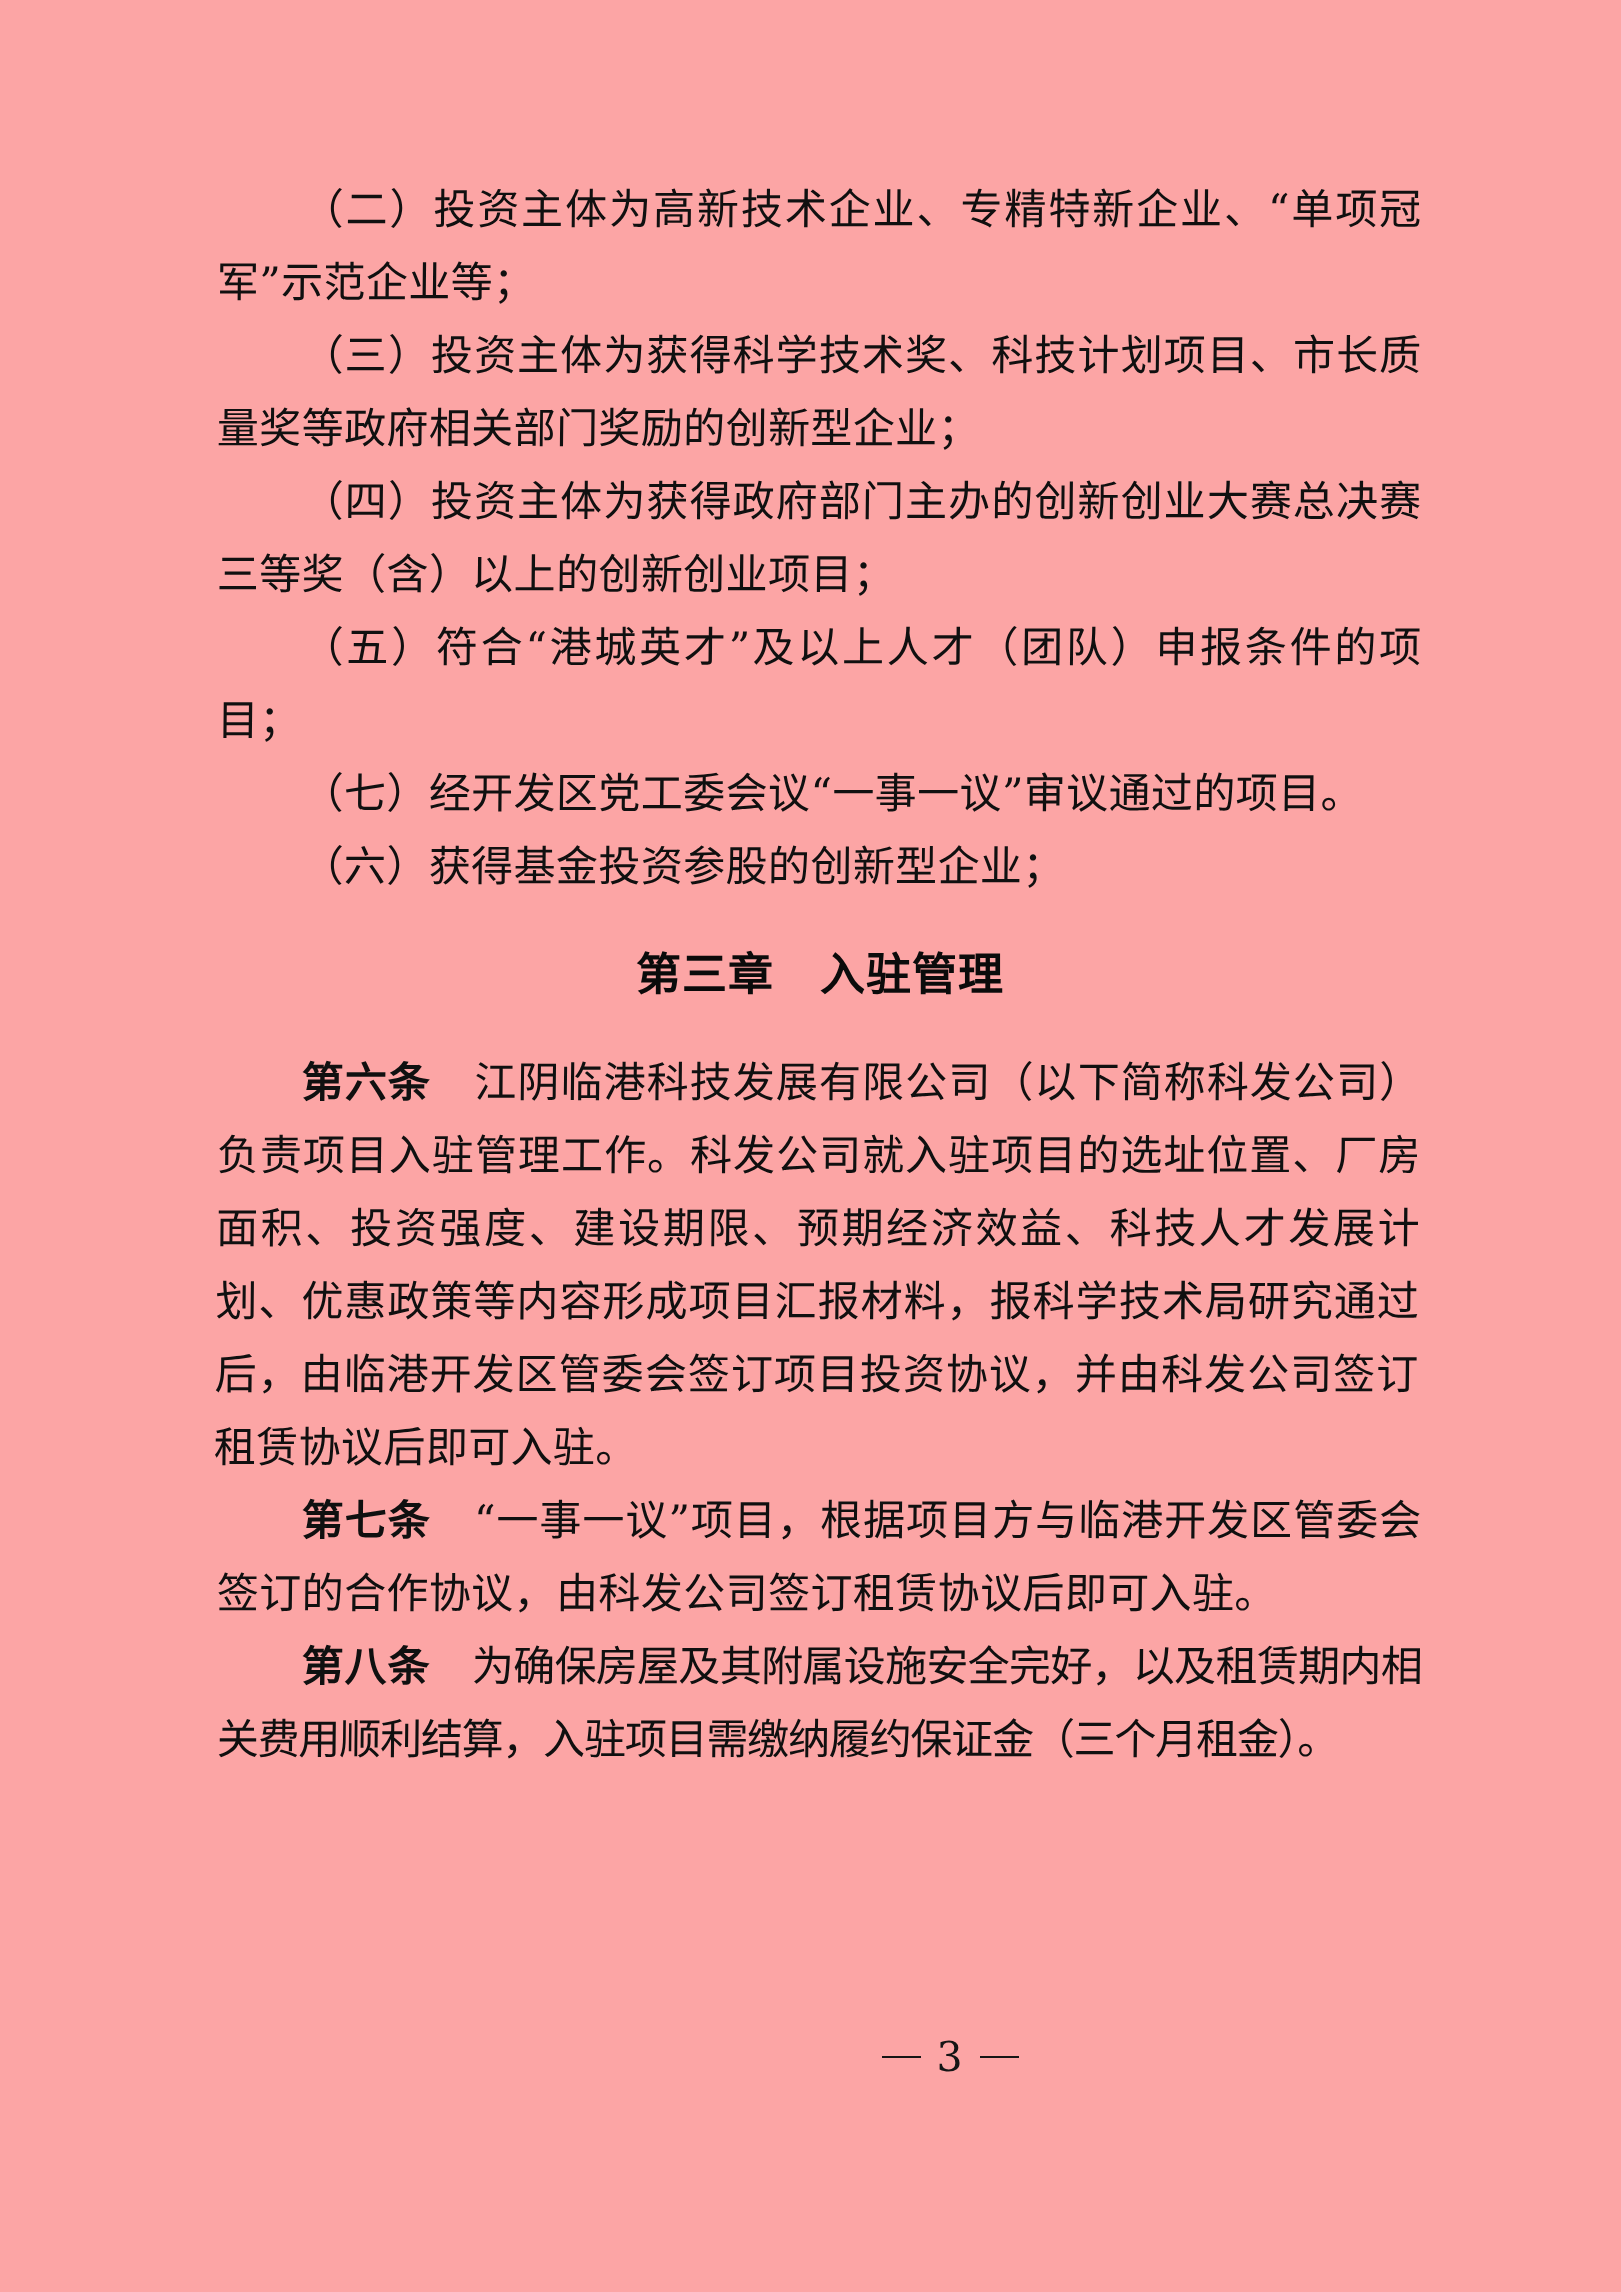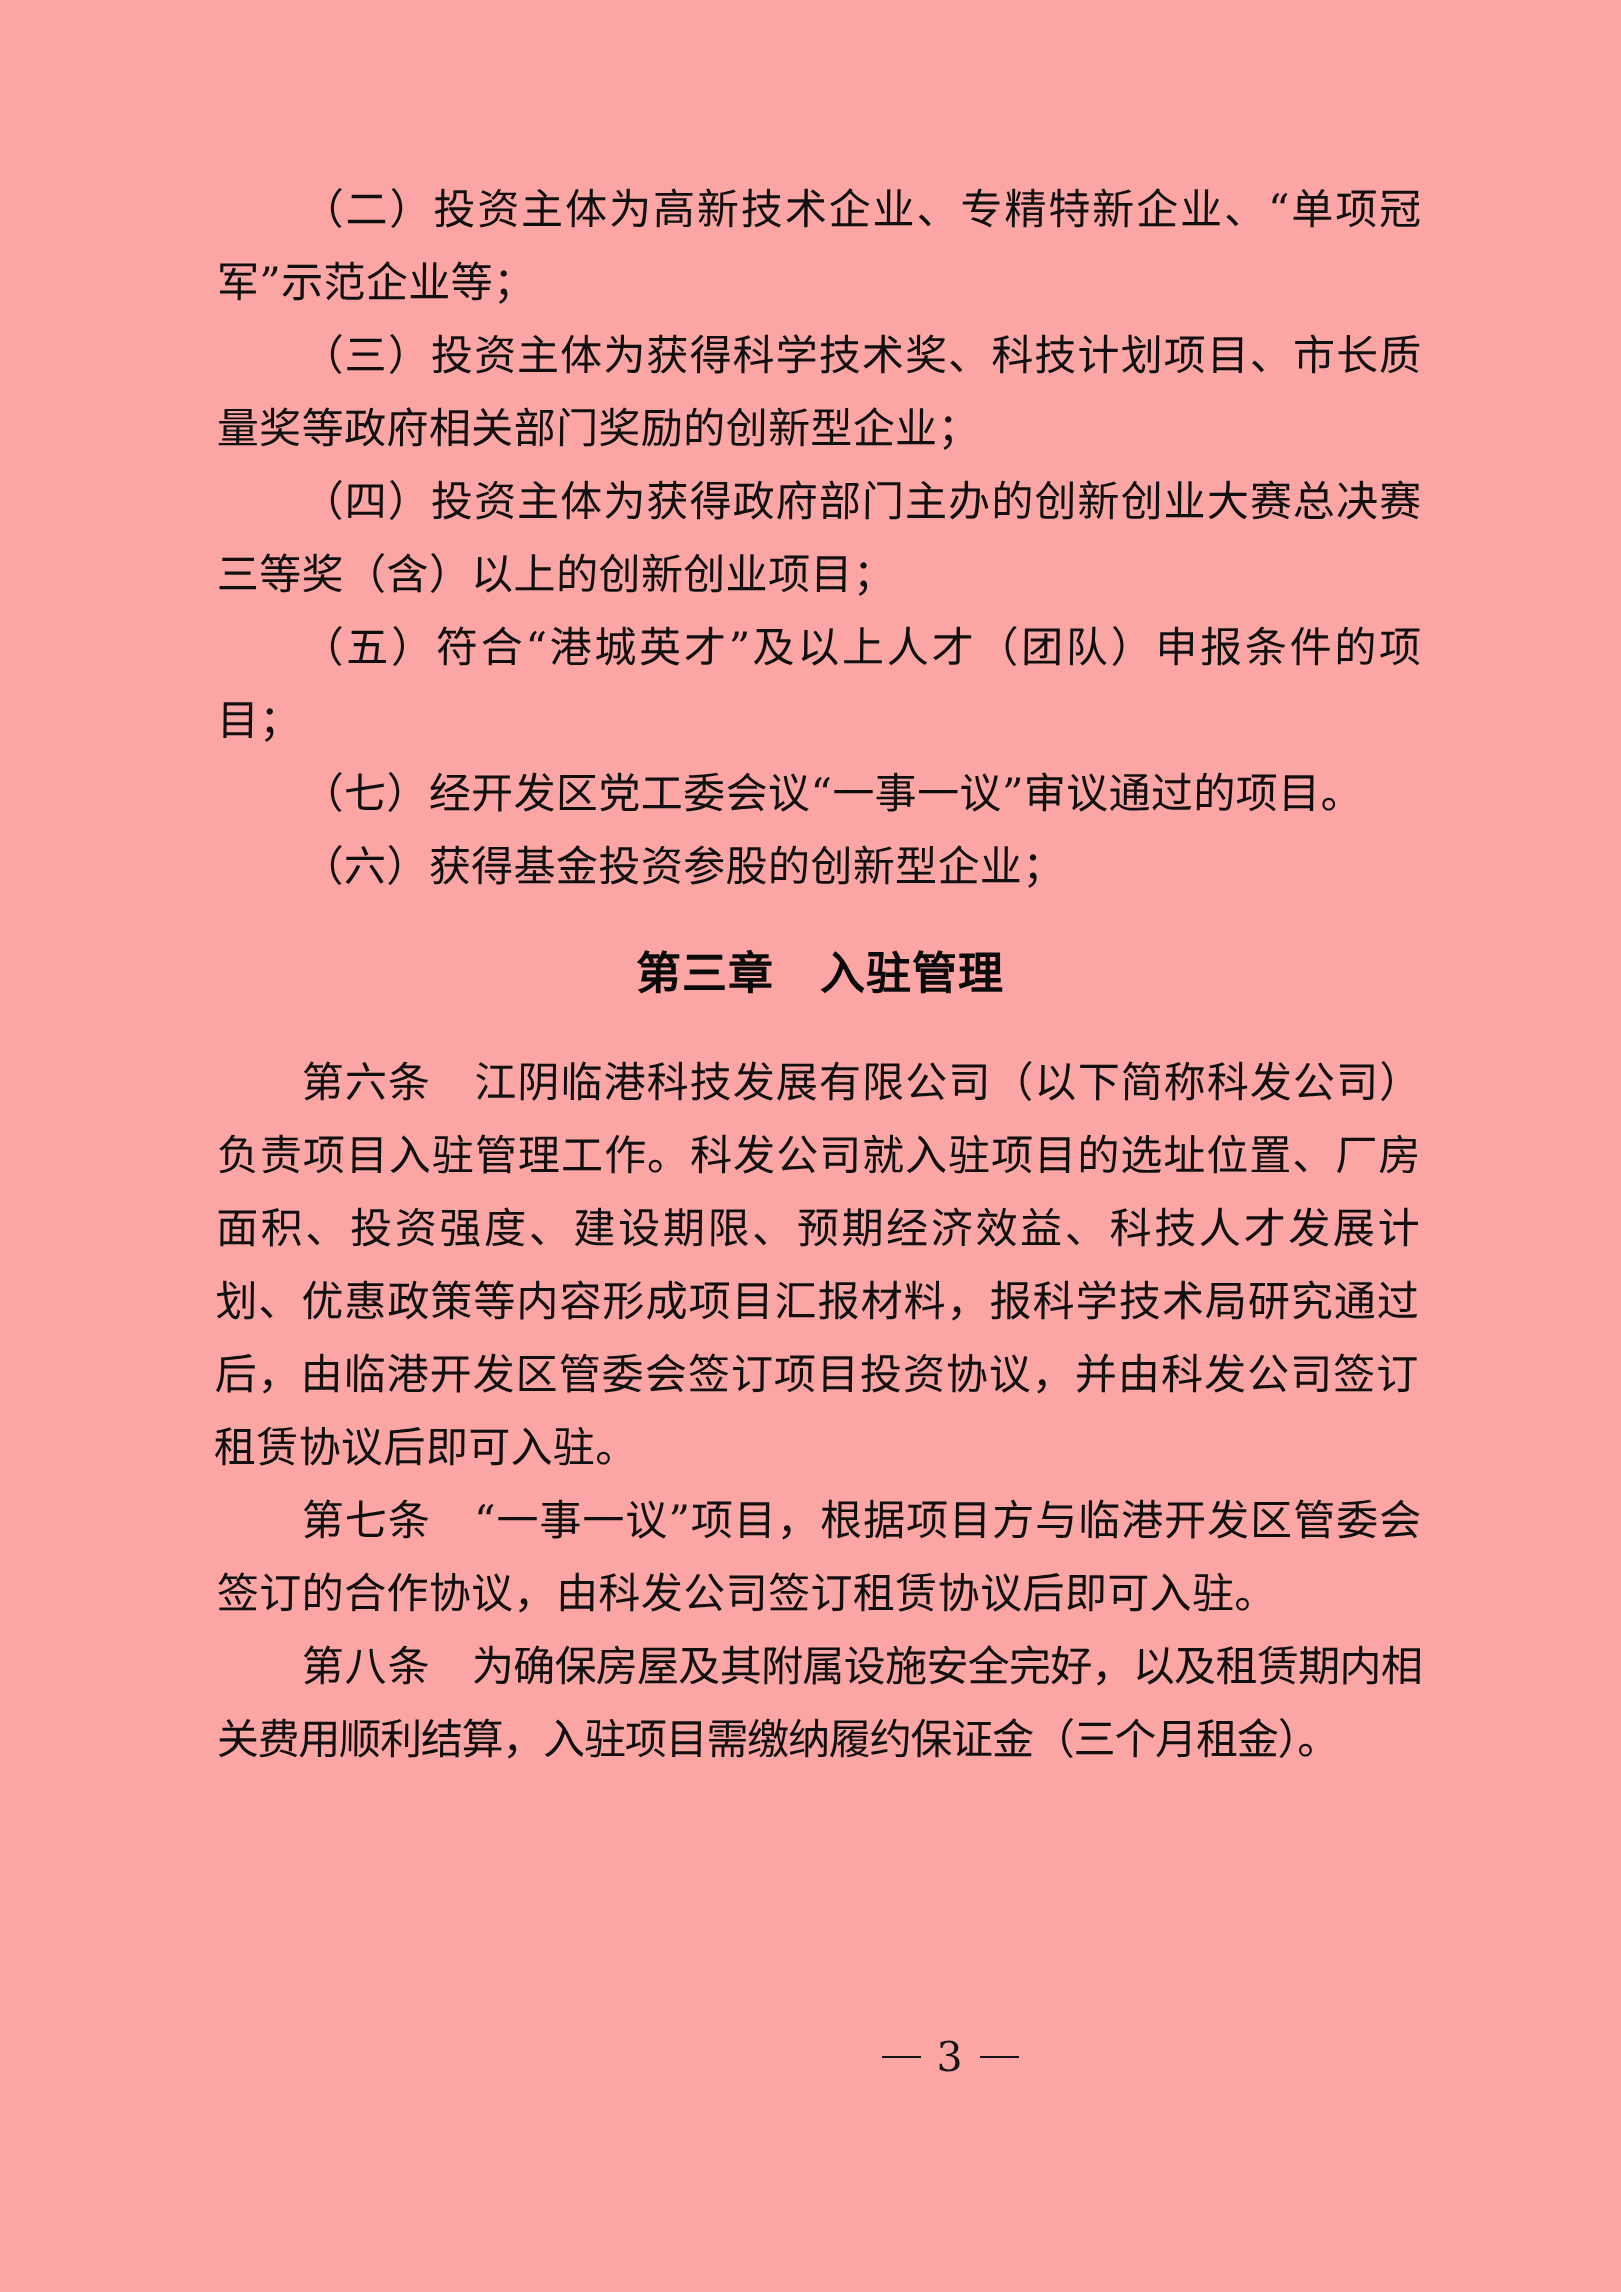--- a/index.html
+++ b/index.html
@@ -37,26 +37,26 @@
     transform: skewX(-0.6deg);
     transform-origin: left top;
     white-space: normal;
     word-break: break-all;
   }
   .para.tight {
     letter-spacing: -1.2px;
   }
   .para-strong {
     font-family: "DejaVu Sans", "Liberation Sans", sans-serif;
-    font-weight: 400;
+    font-weight: 700;
     letter-spacing: 0.5px;
   }
   
   .chapter-heading {
-    font-family: Liberation Serif, serif;
+    font-family: Liberation Sans, sans-serif;
     font-weight: 700;
     font-size: 45px;
     line-height: 73px;
     color: #0b0b0b;
     text-align: center;
     text-indent: 0;
     letter-spacing: 1px;
     margin: 35px 0 35px 0;
   }
   

